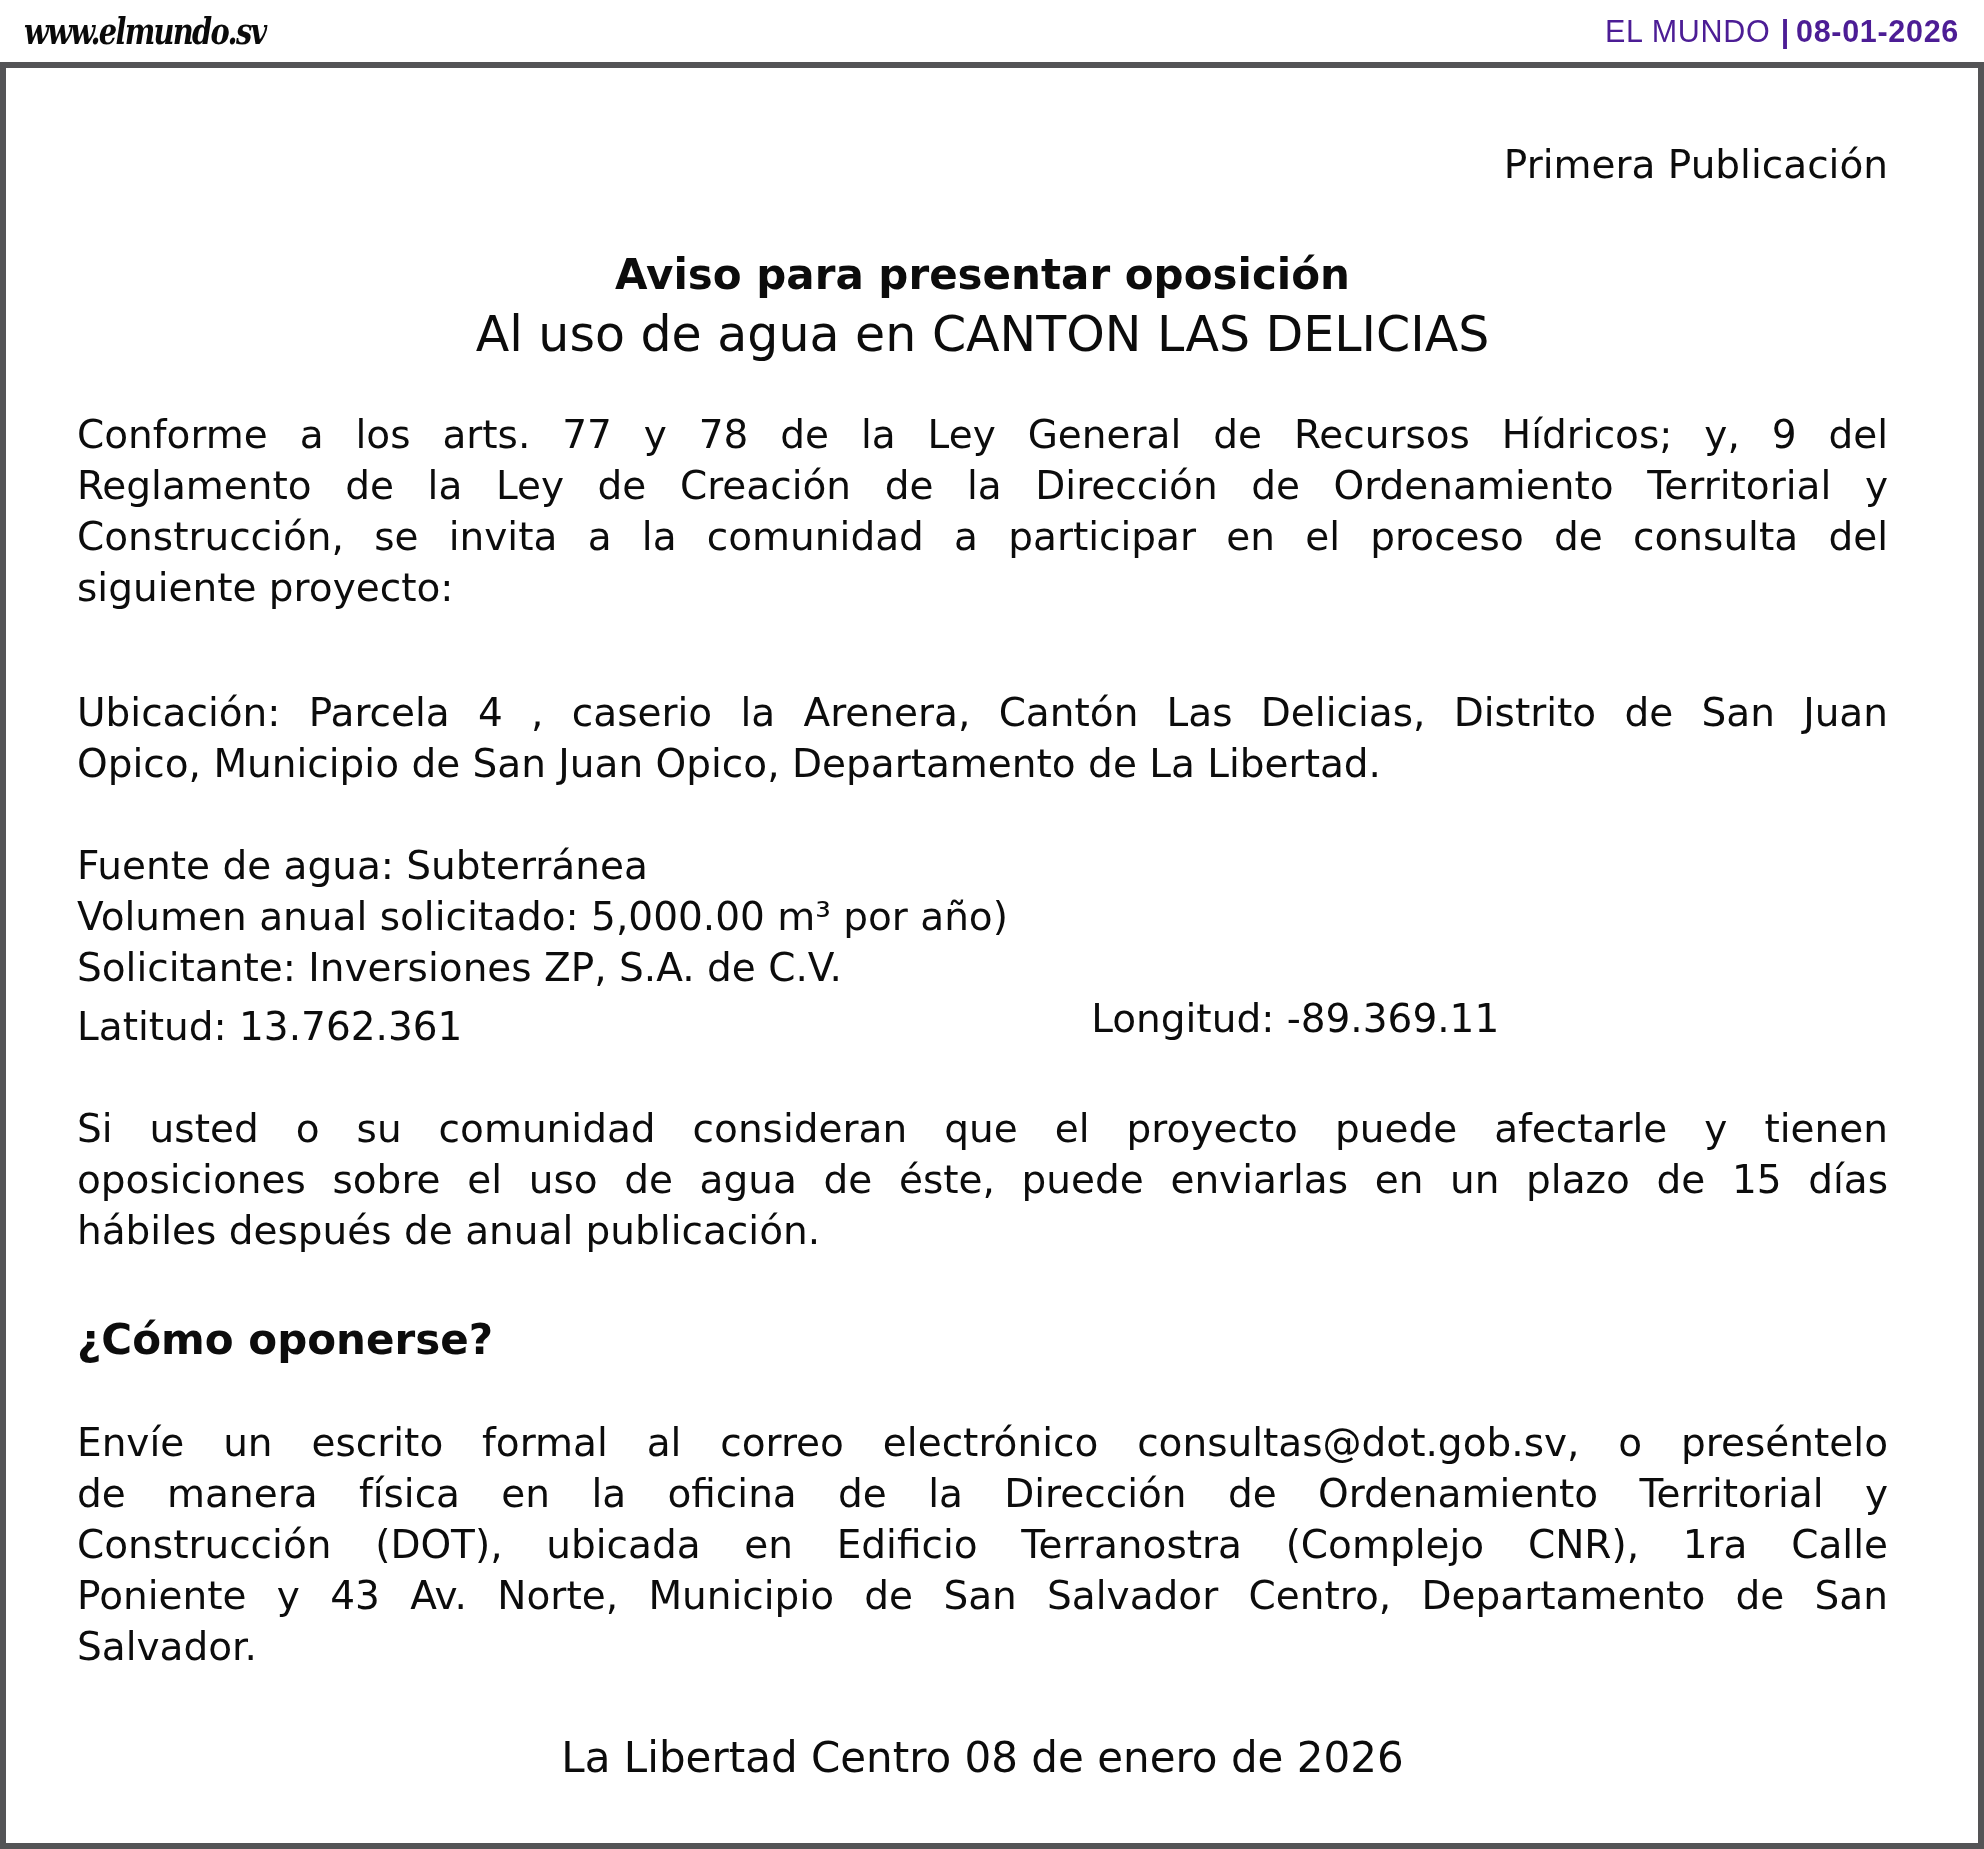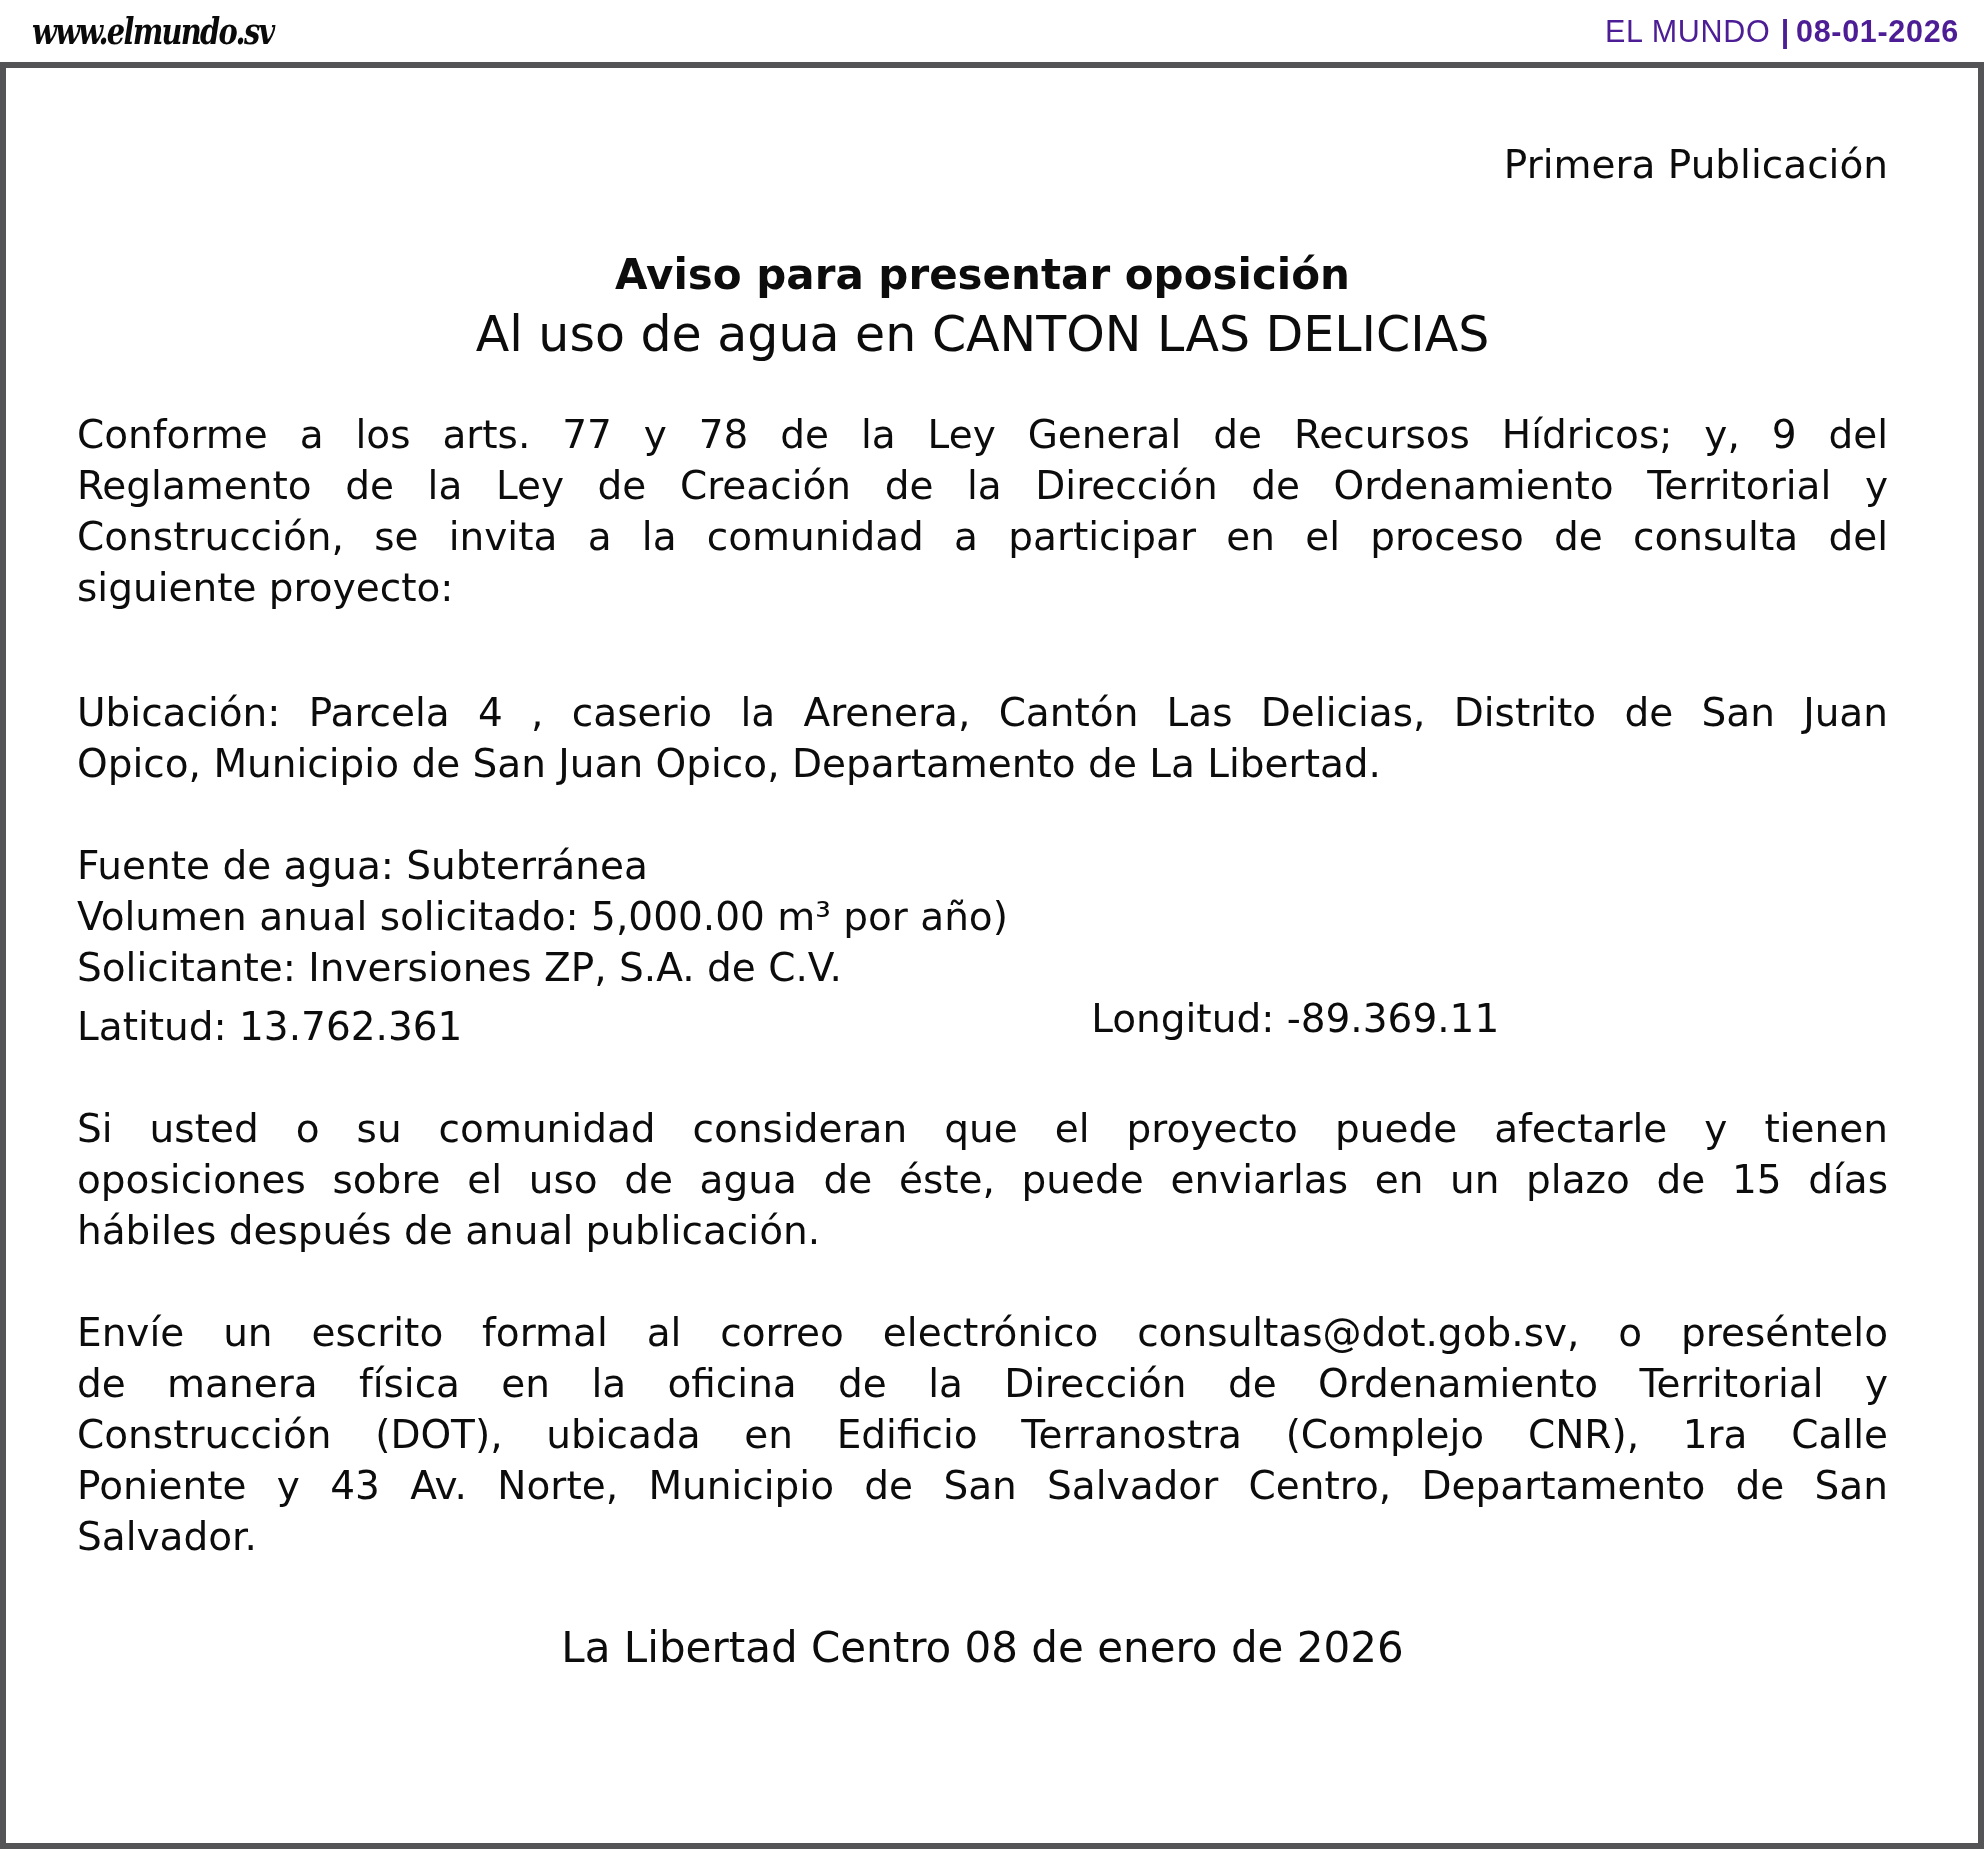--- a/index.html
+++ b/index.html
@@ -13,21 +13,21 @@
     overflow: hidden;
   }
   .masthead {
     position: absolute;
     top: 0; left: 0; right: 0;
     height: 62px;
     background: #ffffff;
     display: flex;
     justify-content: space-between;
     align-items: center;
-    padding: 0 25px 0 32px;
+    padding: 0 25px 0 24px;
     box-sizing: border-box;
   }
   .site-logo {
     font-family: "DejaVu Serif", serif;
     font-style: italic;
     font-weight: bold;
     font-size: 37px;
     letter-spacing: -2.2px;
     transform: scaleX(0.78);
     transform-origin: left center;
@@ -149,20 +149,21 @@
       <span class="long-cell">Longitud: -89.369.11</span>
     </div>
   </div>
 
   <div class="para mt-block">
       <div class="line jfull">Si usted o su comunidad consideran que el proyecto puede afectarle y tienen</div>
       <div class="line jfull">oposiciones sobre el uso de agua de éste, puede enviarlas en un plazo de 15 días</div>
       <div class="line">hábiles después de anual publicación.</div>
     </div>
 
+  <div class="section-heading">¿Cómo oponerse?</div>
 
   <div class="para mt-block">
       <div class="line jfull">Envíe un escrito formal al correo electrónico consultas@dot.gob.sv, o preséntelo</div>
       <div class="line jfull">de manera física en la oficina de la Dirección de Ordenamiento Territorial y</div>
       <div class="line jfull">Construcción (DOT), ubicada en Edificio Terranostra (Complejo CNR), 1ra Calle</div>
       <div class="line jfull">Poniente y 43 Av. Norte, Municipio de San Salvador Centro, Departamento de San</div>
       <div class="line">Salvador.</div>
     </div>
 
   <div class="closing-date">La Libertad Centro 08 de enero de 2026</div>

